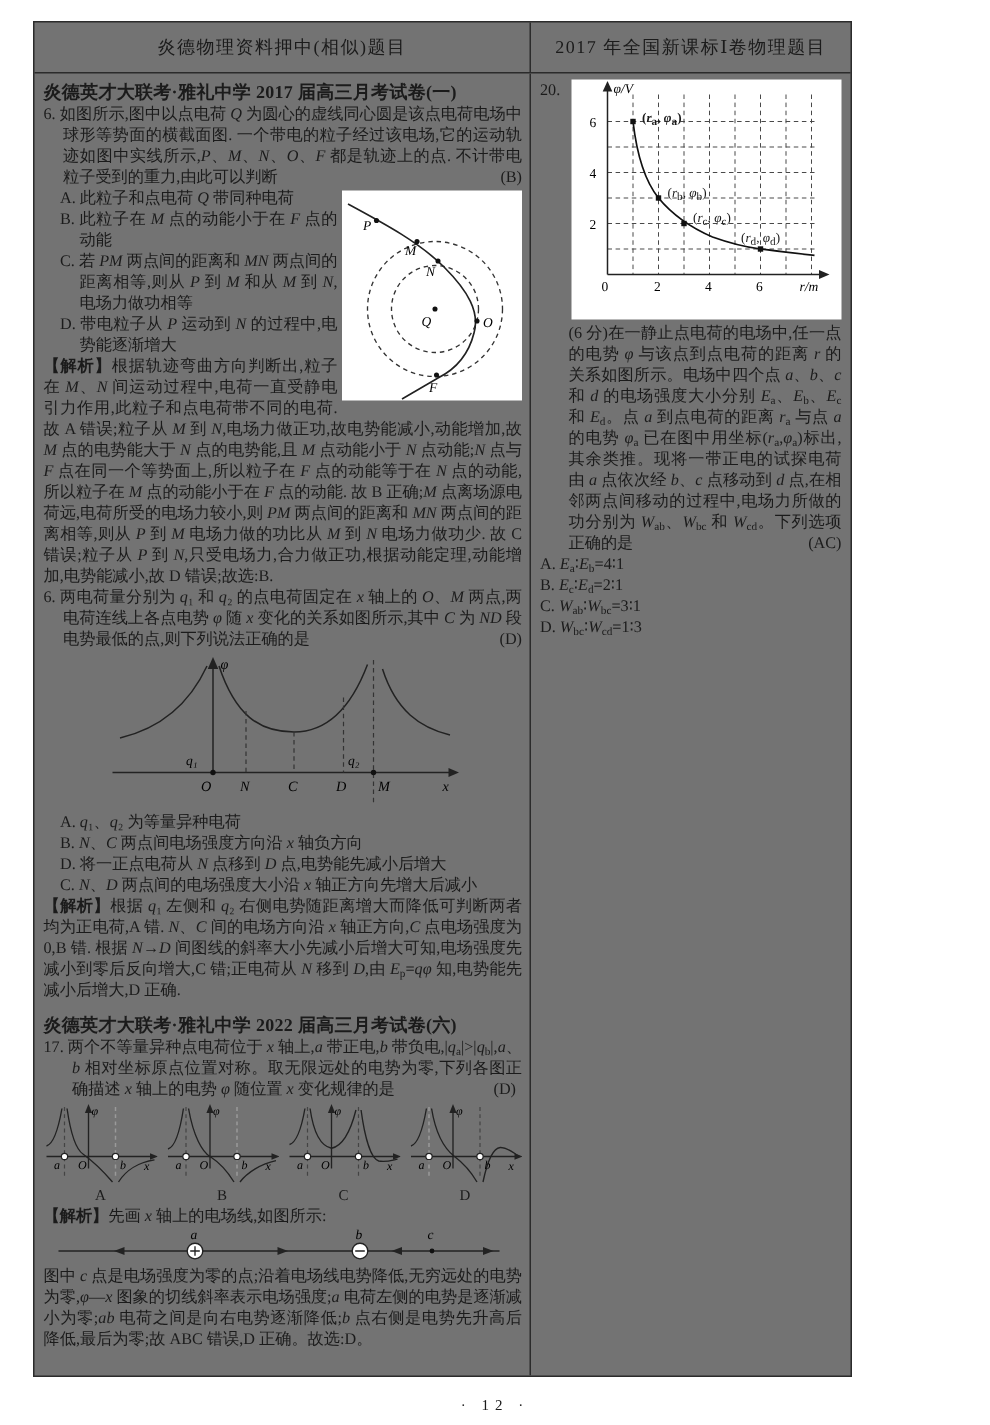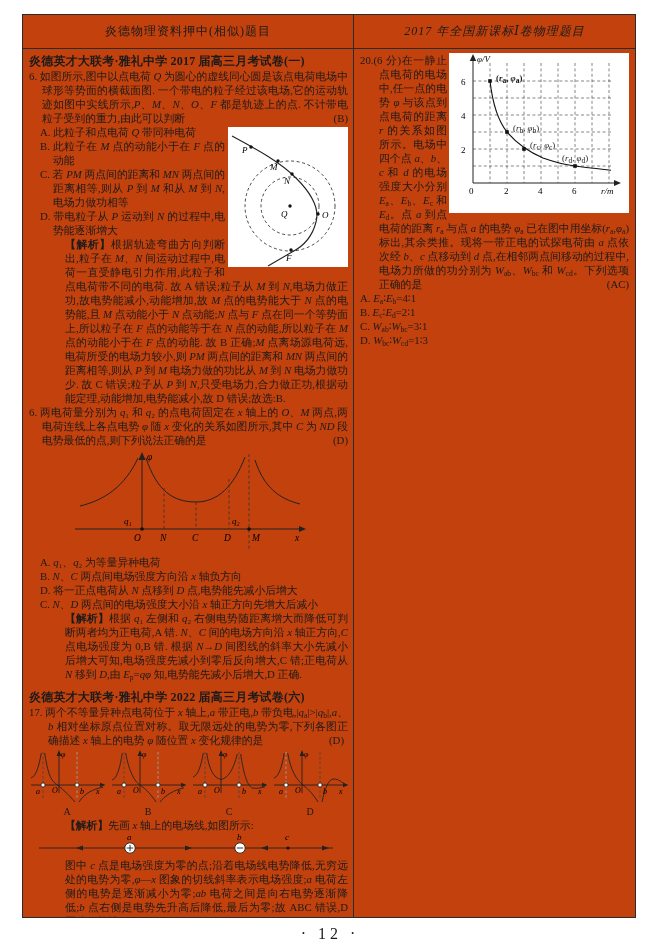--- a/index.html
+++ b/index.html
@@ -3,58 +3,58 @@
 <meta charset="utf-8">
 <style>
   html,body{margin:0;padding:0;}
   body{
     width:660px;height:950px;background:#fff;
     font-family:"Liberation Serif","DejaVu Serif",serif;
     color:#1b1b1b;
   }
   .sheet{position:relative;width:660px;height:950px;background:#fff;overflow:hidden;}
   .frame{
-    position:absolute;left:22px;top:14px;width:614px;height:904px;
+    position:absolute;left:22px;top:14px;width:546px;height:904px;
     border:1.5px solid #2b2b2b;box-sizing:border-box;
-    display:flex;flex-direction:column;background:#c2410c;
+    display:flex;flex-direction:column;background:#737373;
   }
   .head{display:flex;height:33px;flex:0 0 auto;border-bottom:1.5px solid #2b2b2b;}
   .head-cell{
     flex:0 0 331px;border-right:1.5px solid #2b2b2b;display:flex;align-items:center;justify-content:center;
     font-size:12px;letter-spacing:1px;box-sizing:border-box;
   }
-  .head-cell.hr{flex:1;border-right:none;font-style:italic;}
+  .head-cell.hr{flex:1;border-right:none;}
   .content{flex:1;display:flex;overflow:hidden;}
   .col{box-sizing:border-box;font-size:10.8px;line-height:14px;}
   .col-left{width:331px;border-right:1.5px solid #2b2b2b;padding:4px 5px 0 6px;}
   .col-right{flex:1;padding:4px 6px 0 6px;}
   .sec-title{
     font-family:Liberation Serif, serif;font-weight:bold;
     font-size:12px;line-height:16px;letter-spacing:0.2px;white-space:nowrap;
   }
   .mt{margin-top:8px;}
   .para{text-align:justify;padding-left:13px;text-indent:-13px;margin:0;}
   .para20{text-align:justify;padding-left:19px;text-indent:-19px;margin:0;}
   .hang17{padding-left:19px;text-indent:-19px;}
   .opt{margin-left:11px;padding-left:13px;text-indent:-13px;text-align:justify;}
-  .ana{padding-left:0;text-indent:0;text-align:justify;margin-left:36px;}
+  .ana{padding-left:0;text-indent:0;text-align:justify;}
   .ana b, .sec-title b{font-weight:bold;}
   .ans{float:right;}
   i{font-style:italic;}
   sub{font-size:7.5px;vertical-align:-2px;line-height:0;}
   .figfloat{float:right;position:relative;background:#fff;}
   .fig1{width:120px;height:140px;margin:2px 0 2px 3px;}
   .fig20{width:180px;height:160px;margin:0 0 2px 2px;}
   .figcenter{width:242px;height:104px;margin:2px 0 2px 38px;position:relative;}
   .minirow{display:flex;justify-content:space-between;margin:2px 0 0 0;}
   .mini{width:76px;text-align:center;}
   .mini-cap{font-size:10px;line-height:12px;}
   .fieldline{margin:1px 0 1px 6px;}
   .pt-label{position:absolute;font-size:8.8px;line-height:9px;white-space:nowrap;}
-  .pageno{position:absolute;left:0;right:0;bottom:7px;text-align:center;font-size:16px;letter-spacing:4px;}
+  .pageno{position:absolute;left:0;right:0;bottom:7px;text-align:center;font-size:10px;letter-spacing:4px;}
   svg{display:block;}
   .svgt{font-family:"Liberation Serif","DejaVu Serif",serif;font-style:italic;}
   .svgn{font-family:"Liberation Serif","DejaVu Serif",serif;font-style:normal;}
 </style>
 </head>
 <body>
 
 <div class="sheet">
   <div class="frame">
 

